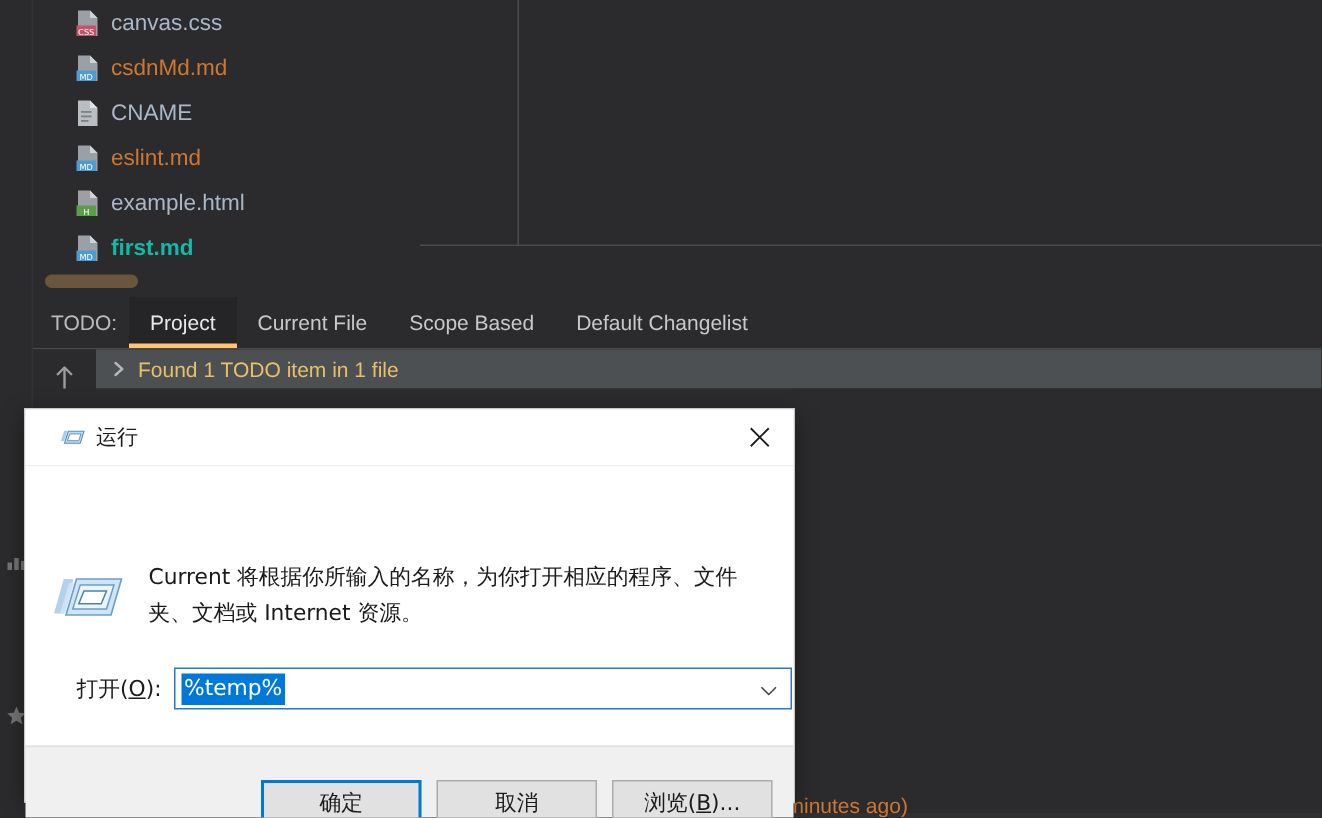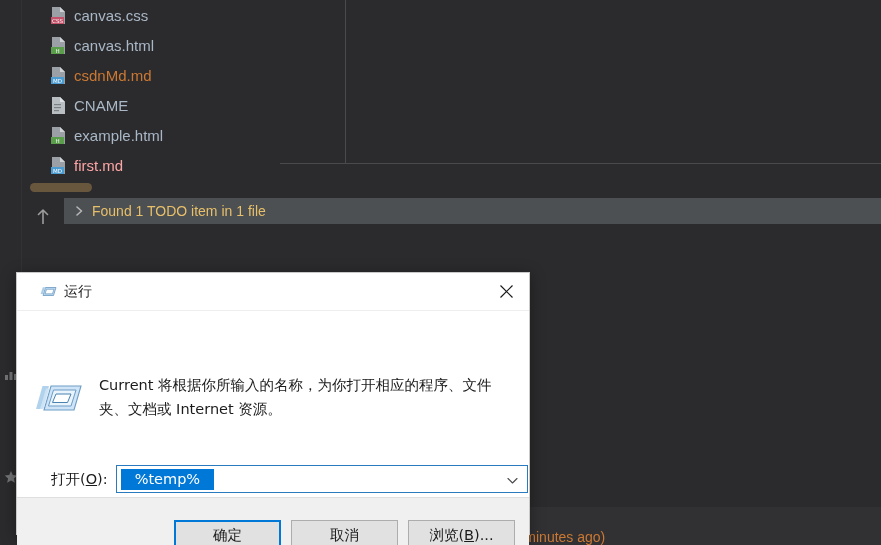--- a/index.html
+++ b/index.html
@@ -75,21 +75,21 @@
 
   .file-icon {
     position: absolute;
     left: 28px;
     width: 17px; height: 19px;
   }
 
   .tree-row .label { line-height: 1; }
   .label.plain{ color: #a9b7c6; }
   .label.md   { color: #cc7832; }
-  .label.dim  { color: #fca5a5; }
+  .label.dim  { color: #14b8a6; font-weight: bold; }
 
   
   .tree-hscroll {
     position: absolute;
     left: 8px; top: 183px;
     width: 254px; height: 9px;
     background: transparent;
   }
   .tree-hscroll .thumb {
     position: absolute;
@@ -290,21 +290,20 @@
     font-size: 14.5px;
     line-height: 24px;
     color: #1b1b1b;
   }
 
   .dlg-openrow {
     position: absolute;
     left: 34px; top: 134px;
     display: flex;
     align-items: center;
-    margin-top: 20px;
   }
   .dlg-openlabel {
     font-size: 14.5px;
     color: #1b1b1b;
     margin-right: 8px;
     white-space: nowrap;
   }
   .dlg-openlabel u { text-decoration: underline; }
 
   .dlg-combo {
@@ -313,21 +312,21 @@
     border: 1px solid #2a7ac0;
     background: #ffffff;
     display: flex;
     align-items: center;
     padding-left: 4px;
   }
   .dlg-combo .value {
     font-size: 14.5px;
     color: #ffffff;
     background: #0078d7;
-    padding: 1px 14px;
+    padding: 1px 2px;
     line-height: 19px;
   }
   .dlg-combo .chev {
     position: absolute;
     right: 8px; top: 8px;
     width: 13px; height: 13px;
   }
 
   .dlg-footer {
     position: relative;
@@ -383,29 +382,20 @@
     <div class="tree-row">
       <svg class="file-icon" viewBox="0 0 17 19">
         <path d="M2 1 h8 l5 5 v12 h-13 z" fill="#9aa0a6"></path>
         <path d="M10 1 l5 5 h-5 z" fill="#cfd3d6"></path>
         <rect x="1" y="11" width="13" height="7" fill="#c2536b"></rect>
         <text x="7.5" y="17" font-size="5.5" fill="#ffffff" text-anchor="middle" font-family="DejaVu Sans, sans-serif">CSS</text>
       </svg>
       <span class="label plain">canvas.css</span>
     </div>
 
-    <div class="tree-row">
-      <svg class="file-icon" viewBox="0 0 17 19">
-        <path d="M2 1 h8 l5 5 v12 h-13 z" fill="#9aa0a6"></path>
-        <path d="M10 1 l5 5 h-5 z" fill="#cfd3d6"></path>
-        <rect x="1" y="11" width="13" height="7" fill="#5a9e4b"></rect>
-        <text x="7.5" y="17" font-size="5.5" fill="#ffffff" text-anchor="middle" font-family="DejaVu Sans, sans-serif">H</text>
-      </svg>
-      <span class="label plain">canvas.html</span>
-    </div>
 
     <div class="tree-row">
       <svg class="file-icon" viewBox="0 0 17 19">
         <path d="M2 1 h8 l5 5 v12 h-13 z" fill="#9aa0a6"></path>
         <path d="M10 1 l5 5 h-5 z" fill="#cfd3d6"></path>
         <rect x="1" y="11" width="13" height="7" fill="#4c9bd1"></rect>
         <text x="7.5" y="17" font-size="5.5" fill="#ffffff" text-anchor="middle" font-family="DejaVu Sans, sans-serif">MD</text>
       </svg>
       <span class="label md">csdnMd.md</span>
     </div>
@@ -414,20 +404,29 @@
       <svg class="file-icon" viewBox="0 0 17 19">
         <path d="M2 1 h8 l5 5 v12 h-13 z" fill="#b9bec2"></path>
         <path d="M10 1 l5 5 h-5 z" fill="#dfe3e6"></path>
         <rect x="4" y="8" width="7" height="1.2" fill="#7b8185"></rect>
         <rect x="4" y="11" width="7" height="1.2" fill="#7b8185"></rect>
         <rect x="4" y="14" width="5" height="1.2" fill="#7b8185"></rect>
       </svg>
       <span class="label plain">CNAME</span>
     </div>
 
+    <div class="tree-row">
+      <svg class="file-icon" viewBox="0 0 17 19">
+        <path d="M2 1 h8 l5 5 v12 h-13 z" fill="#9aa0a6"></path>
+        <path d="M10 1 l5 5 h-5 z" fill="#cfd3d6"></path>
+        <rect x="1" y="11" width="13" height="7" fill="#4c9bd1"></rect>
+        <text x="7.5" y="17" font-size="5.5" fill="#ffffff" text-anchor="middle" font-family="DejaVu Sans, sans-serif">MD</text>
+      </svg>
+      <span class="label md">eslint.md</span>
+    </div>
 
     <div class="tree-row">
       <svg class="file-icon" viewBox="0 0 17 19">
         <path d="M2 1 h8 l5 5 v12 h-13 z" fill="#9aa0a6"></path>
         <path d="M10 1 l5 5 h-5 z" fill="#cfd3d6"></path>
         <rect x="1" y="11" width="13" height="7" fill="#5a9e4b"></rect>
         <text x="7.5" y="17" font-size="5.5" fill="#ffffff" text-anchor="middle" font-family="DejaVu Sans, sans-serif">H</text>
       </svg>
       <span class="label plain">example.html</span>
     </div>
@@ -447,20 +446,36 @@
     </div>
   </div>
 
   <div class="editor-area">
     <div class="vdiv"></div>
     <div class="hdiv"></div>
   </div>
 
   <div class="todo-window">
 
+    <div class="todo-tabbar">
+      <div class="todo-prefix">TODO:</div>
+
+      <div class="todo-tab active">
+        <span>Project</span>
+      </div>
+      <div class="todo-tab">
+        <span>Current File</span>
+      </div>
+      <div class="todo-tab">
+        <span>Scope Based</span>
+      </div>
+      <div class="todo-tab">
+        <span>Default Changelist</span>
+      </div>
+    </div>
 
     <div class="todo-body">
 
       <div class="todo-gutter">
         <svg class="gutter-up-arrow" viewBox="0 0 16 18">
           <path d="M8 2 L8 16" stroke="#b9b9b9" stroke-width="1.6" fill="none"></path>
           <path d="M3.5 6.5 L8 2 L12.5 6.5" stroke="#b9b9b9" stroke-width="1.6" fill="none" stroke-linecap="round" stroke-linejoin="round"></path>
         </svg>
       </div>
 

